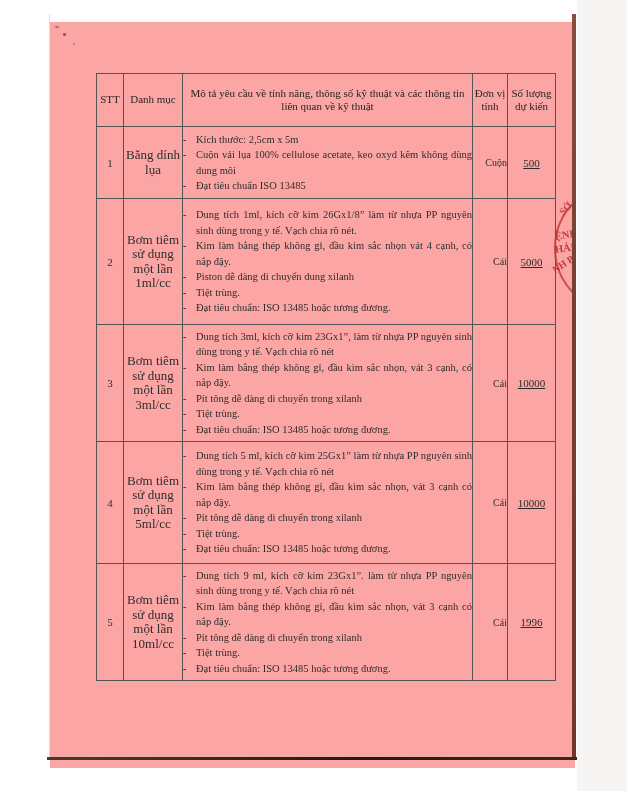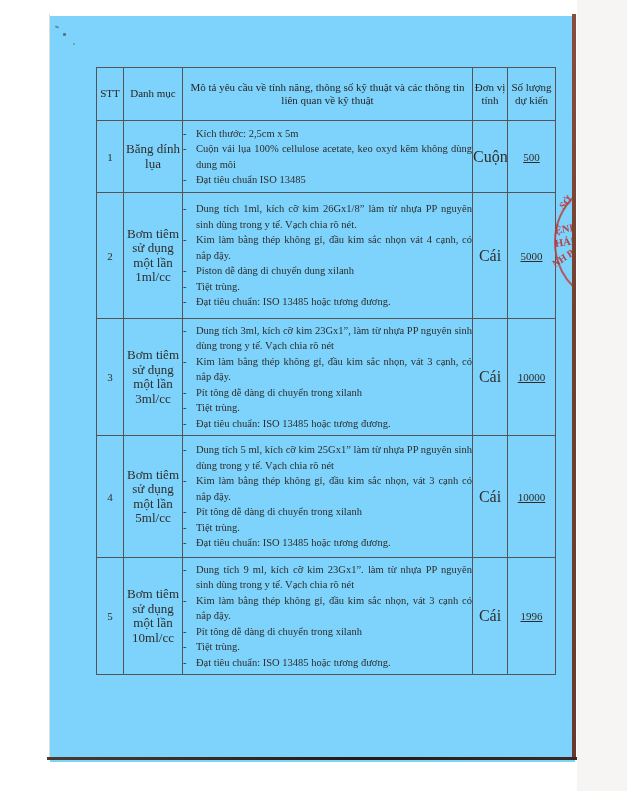--- a/index.html
+++ b/index.html
@@ -4,22 +4,22 @@
 <style>
   html,body{margin:0;padding:0;}
   body{
     width:627px;height:791px;position:relative;overflow:hidden;
     background:#ffffff;
     font-family:"Liberation Serif","DejaVu Serif",serif;
     color:#2f2d2b;
   }
   
   .page{
-    position:absolute;left:50px;top:16px;width:525px;height:746px;
-    background:#7dd3fc;overflow:hidden;
+    position:absolute;left:50px;top:22px;width:525px;height:746px;
+    background:#fca5a5;overflow:hidden;
   }
   .page-left-edge{
     position:absolute;left:49px;top:14px;width:1px;height:744px;
     background:rgba(110,100,90,.22);
   }
   .right-margin{
     position:absolute;left:577px;top:0;width:50px;height:791px;
     background:#f6f5f3;
   }
   .page-right-line{
@@ -48,21 +48,21 @@
   col.c4{width:35px;} col.c5{width:48px;}
   tr.hrow{height:53px;} tr.r1{height:72px;} tr.r2{height:126px;}
   tr.r3{height:117px;} tr.r4{height:122px;} tr.r5{height:117px;}
   th.hc{
     font-weight:bold;font-size:11px;line-height:13.5px;text-align:center;
     padding:2px 1px;color:#272523;
   }
   td.c-stt{text-align:center;font-size:11px;}
   td.c-dm{text-align:center;font-size:13px;line-height:14.5px;padding:2px 3px;}
   td.c-desc{padding:3px 7px 3px 5px;}
-  td.c-dv{text-align:center;font-size:16px;}
+  td.c-dv{text-align:right;font-size:10px;}
   td.c-sl{text-align:center;font-size:11px;text-decoration:underline;}
   .bullet{display:flex;font-size:10.5px;line-height:15.5px;}
   .bullet .dash{flex:0 0 13px;text-align:left;}
   .bullet .btxt{flex:1;text-align:justify;}
   
   .stamp-circle{
     position:absolute;left:504px;top:161px;width:130px;height:130px;
     border:2.5px solid rgba(193,60,58,.8);border-radius:50%;
     box-sizing:border-box;
   }

